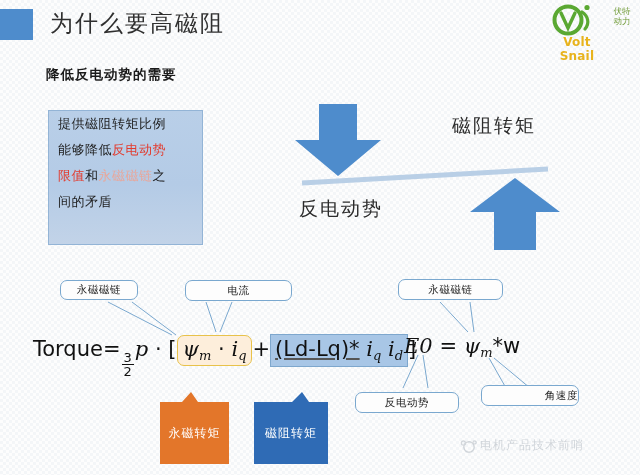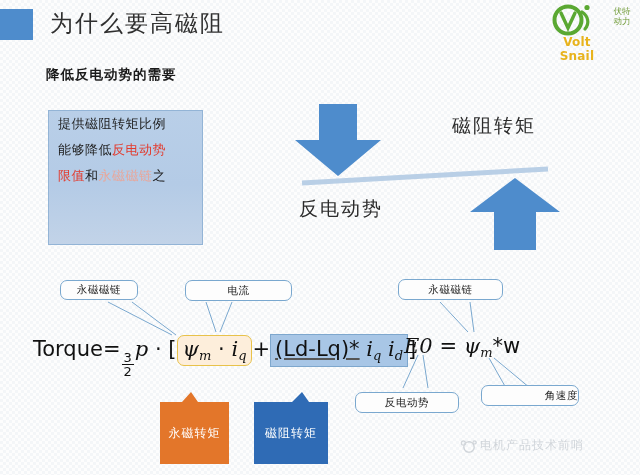--- a/index.html
+++ b/index.html
@@ -165,20 +165,21 @@
       <circle cx="38" cy="3.5" r="2.6" fill="#5aa832"></circle>
     </svg>
     <div class="logo-word">Volt Snail</div>
     <div class="logo-cn">伏特动力</div>
   </div>
 
   <div class="panel">
     <div><span>提供磁阻转矩比例</span></div>
     <div><span>能够降低</span><span class="hl-red">反电动势</span></div>
     <div><span class="hl-red">限值</span><span>和</span><span class="hl-soft">永磁磁链</span><span>之</span></div>
+    <div><span>间的矛盾</span></div>
   </div>
 
   <svg class="arrow-down" viewBox="0 0 86 72">
     <path d="M24 0 H62 V36 H86 L43 72 L0 36 H24 Z" fill="#4e8ccc"></path>
   </svg>
 
   <svg class="arrow-up" viewBox="0 0 90 72">
     <path d="M45 0 L90 34 H66 V72 H24 V34 H0 Z" fill="#4e8ccc"></path>
   </svg>
 

